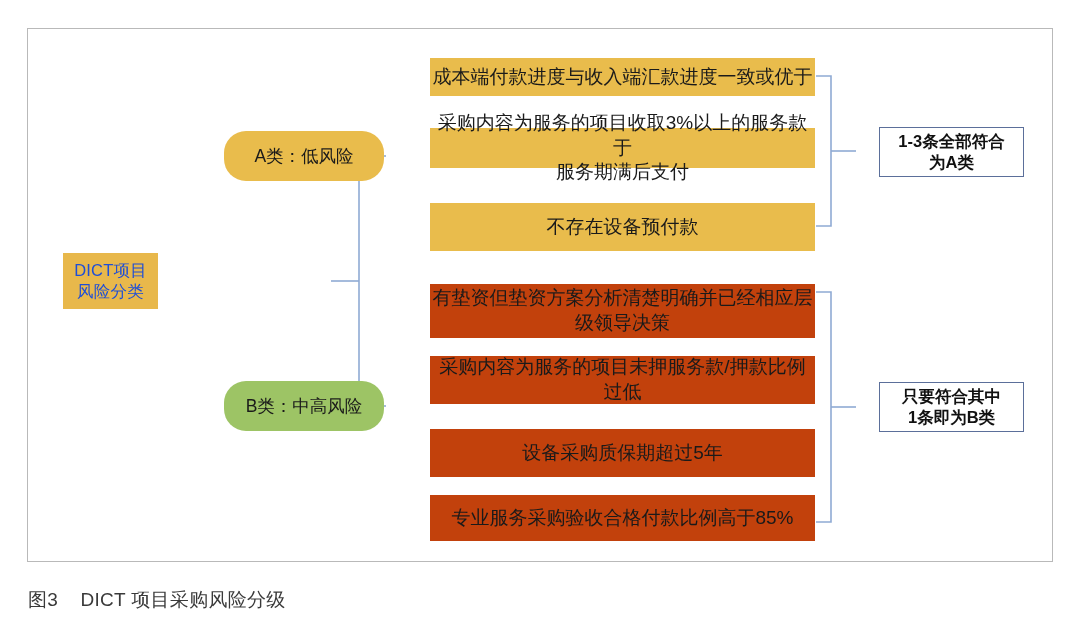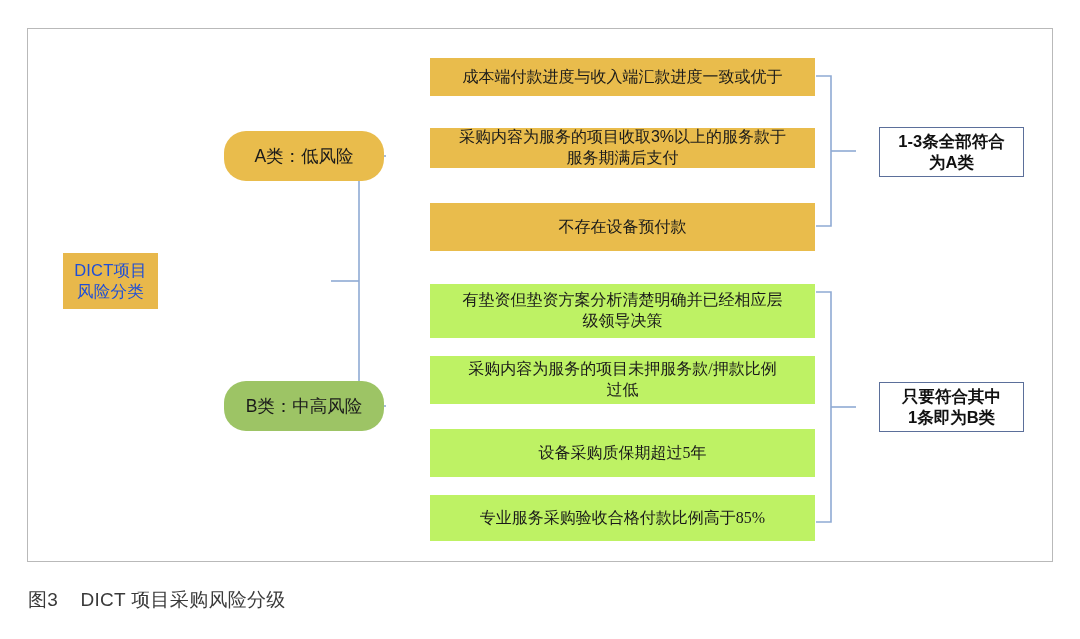--- a/index.html
+++ b/index.html
@@ -58,25 +58,25 @@
     color: #1a1a1a;
     font-size: 17.5px;
     border-radius: 22px;
   }
   .node.cat-a { background: #e9bc4c; }
   .node.cat-b { background: #9dc465; }
 
   
   .node.crit {
     color: #1a1a1a;
-    font-size: 16px;
-    padding: 0 10px;
+    font-size: 19px;
+    padding: 0 1px;
   }
   .node.crit-a { background: #e9bc4c; }
-  .node.crit-b { background: #bef264; font-family: Liberation Serif, serif; }
+  .node.crit-b { background: #c2410c; }
 
   
   .node.concl {
     background: #ffffff;
     border: 1.4px solid #5b6f9a;
     color: #111111;
     font-size: 16.5px;
     font-weight: bold;
   }
 

